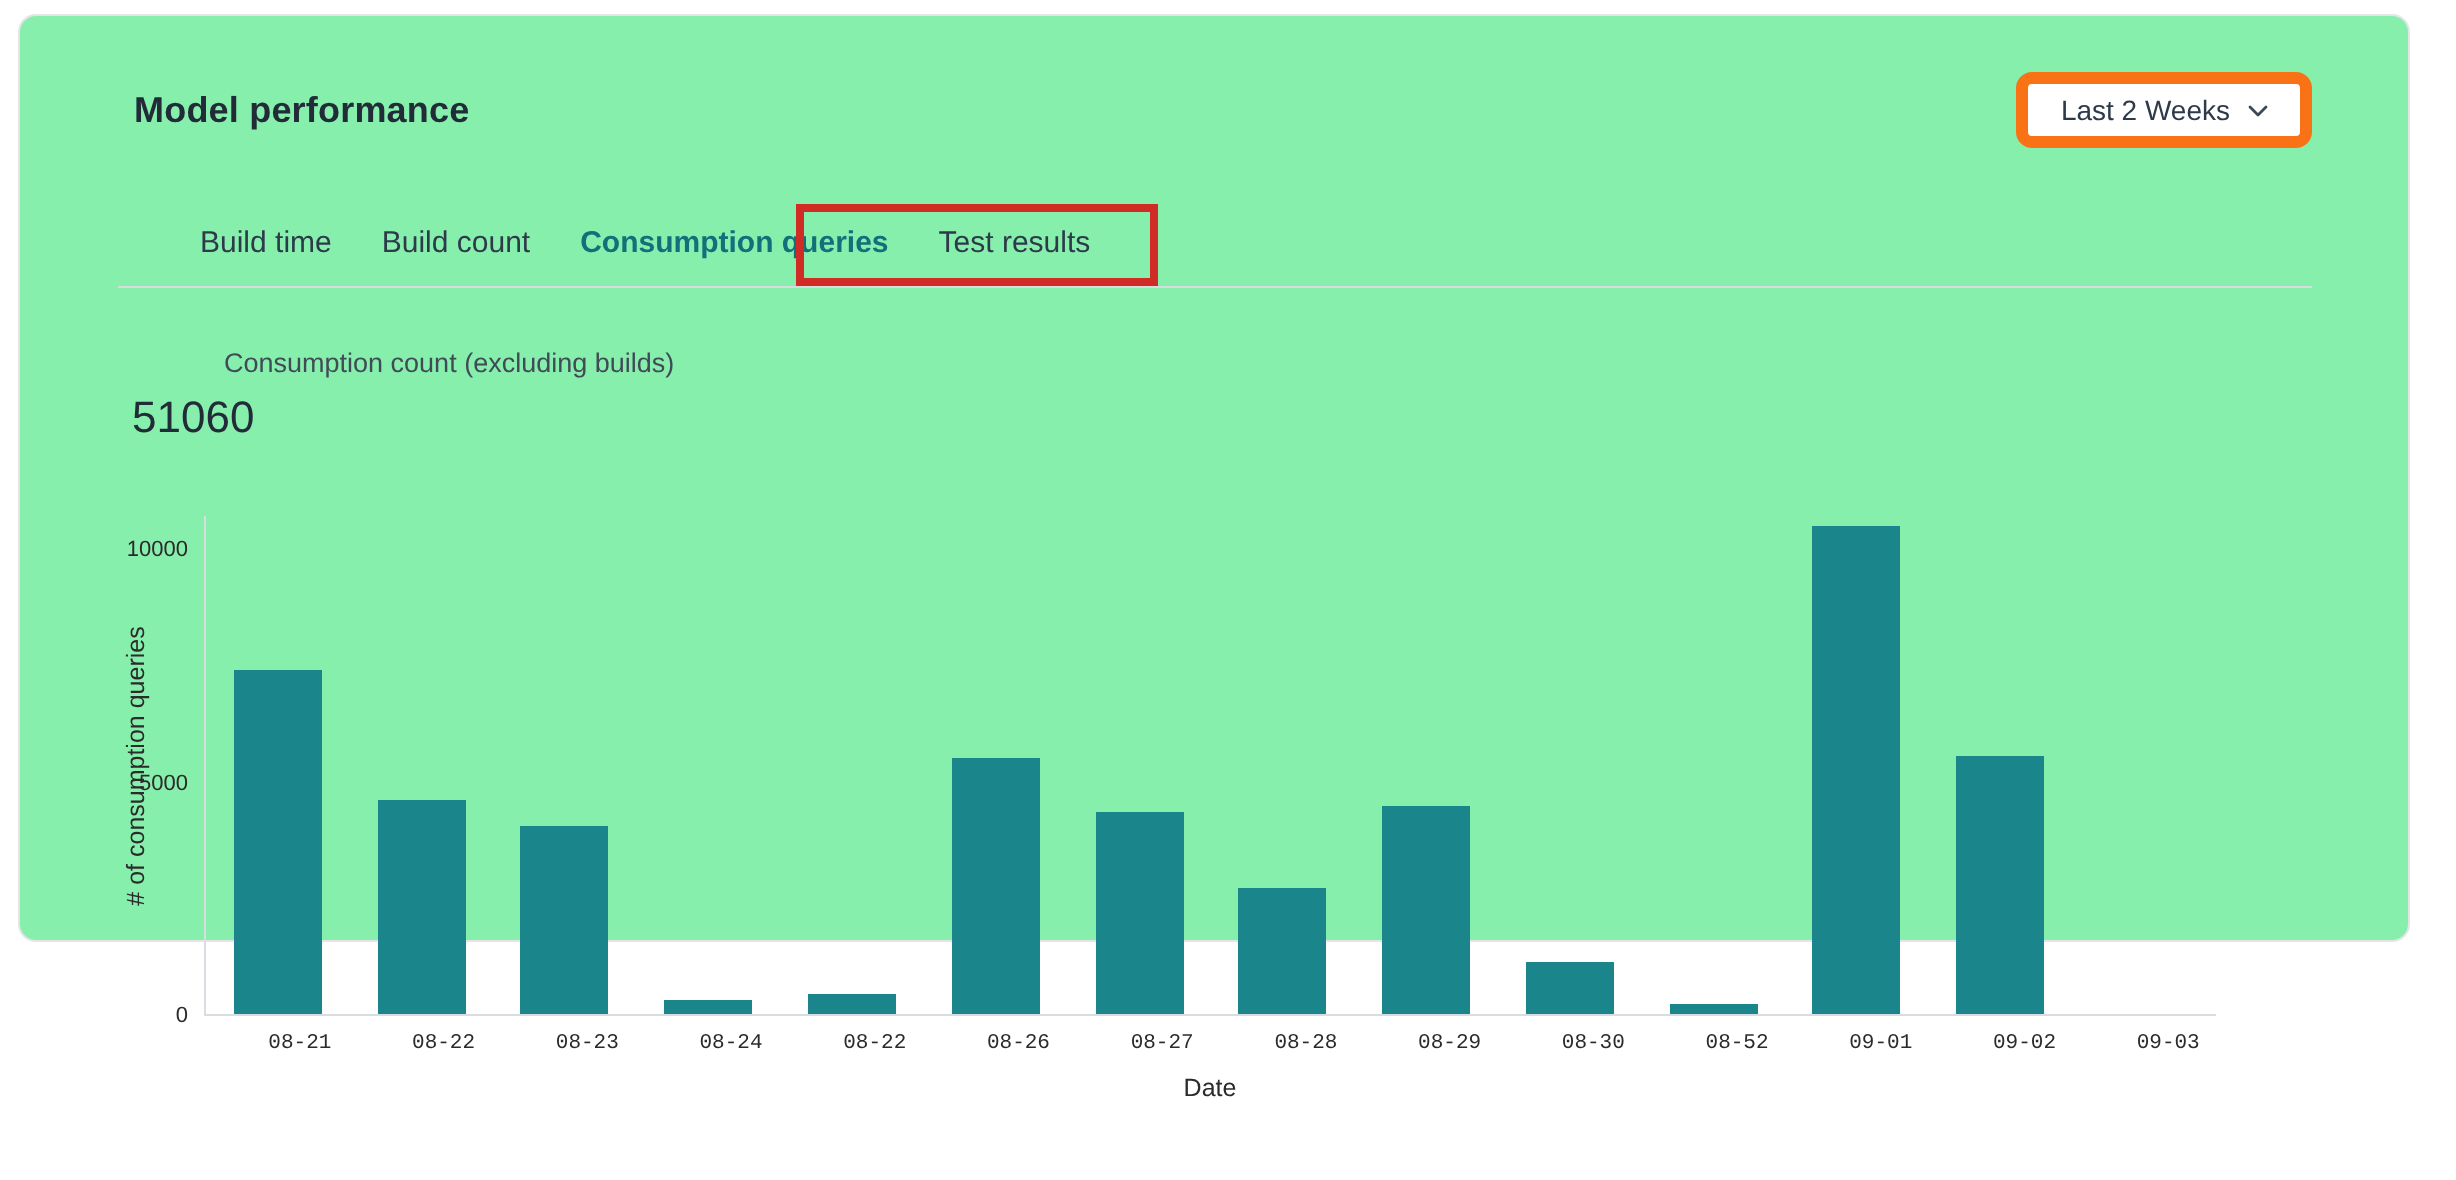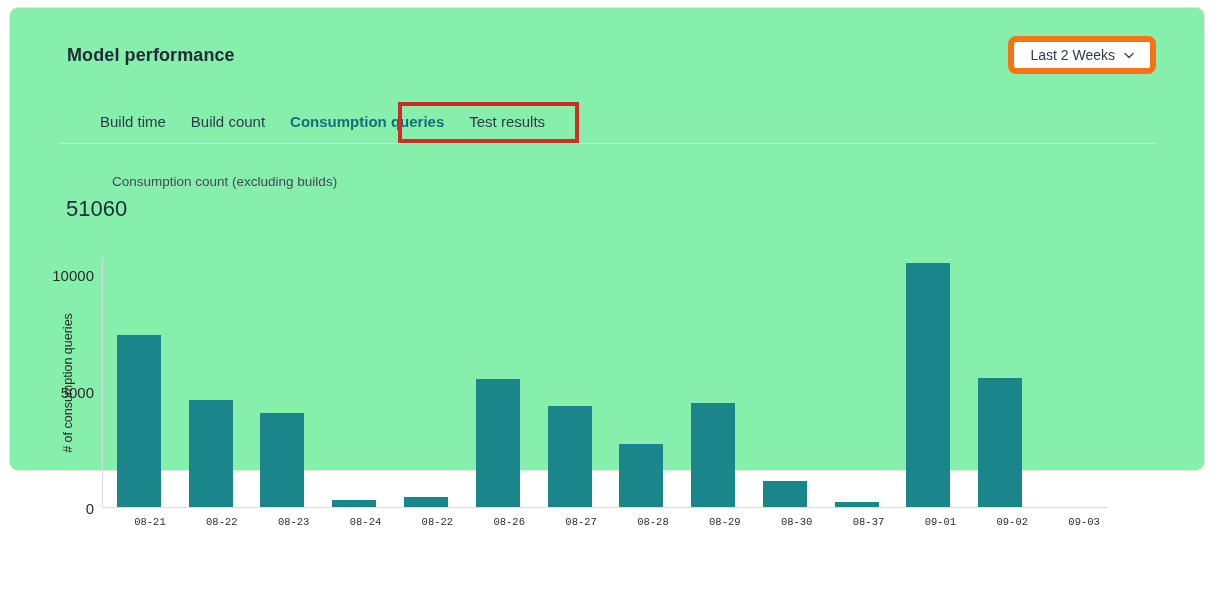--- a/index.html
+++ b/index.html
@@ -97,21 +97,21 @@
     white-space: nowrap;
   }
   .yticks {
     position: absolute;
     left: 0; top: 250px;
     width: 84px; height: 250px;
   }
   .ytick {
     position: absolute; right: 0;
     transform: translateY(50%);
-    font-size: 15px; color: #2b2b2b; margin-left: 21px;
+    font-size: 11px; color: #2b2b2b; margin-left: 21px;
   }
 
   .plot-area {
     position: absolute;
     left: 92px; top: 250px;
     width: 1006px; height: 250px;
     border-left: 1px solid #d9dce0;
     border-bottom: 1px solid #d9dce0;
   }
   .slots {
@@ -242,22 +242,23 @@
         <div class="x-tick-label">08-21</div>
         <div class="x-tick-label">08-22</div>
         <div class="x-tick-label">08-23</div>
         <div class="x-tick-label">08-24</div>
         <div class="x-tick-label">08-22</div>
         <div class="x-tick-label">08-26</div>
         <div class="x-tick-label">08-27</div>
         <div class="x-tick-label">08-28</div>
         <div class="x-tick-label">08-29</div>
         <div class="x-tick-label">08-30</div>
-        <div class="x-tick-label">08-37</div>
+        <div class="x-tick-label">08-52</div>
         <div class="x-tick-label">09-01</div>
         <div class="x-tick-label">09-02</div>
         <div class="x-tick-label">09-03</div>
       </div>
+    <div class="x-axis-title">Date</div>
   </div>
 
 </div>
 
 <div class="annotation-box" style="border-color: rgb(208, 43, 36);"></div>
 
 </body></html>

